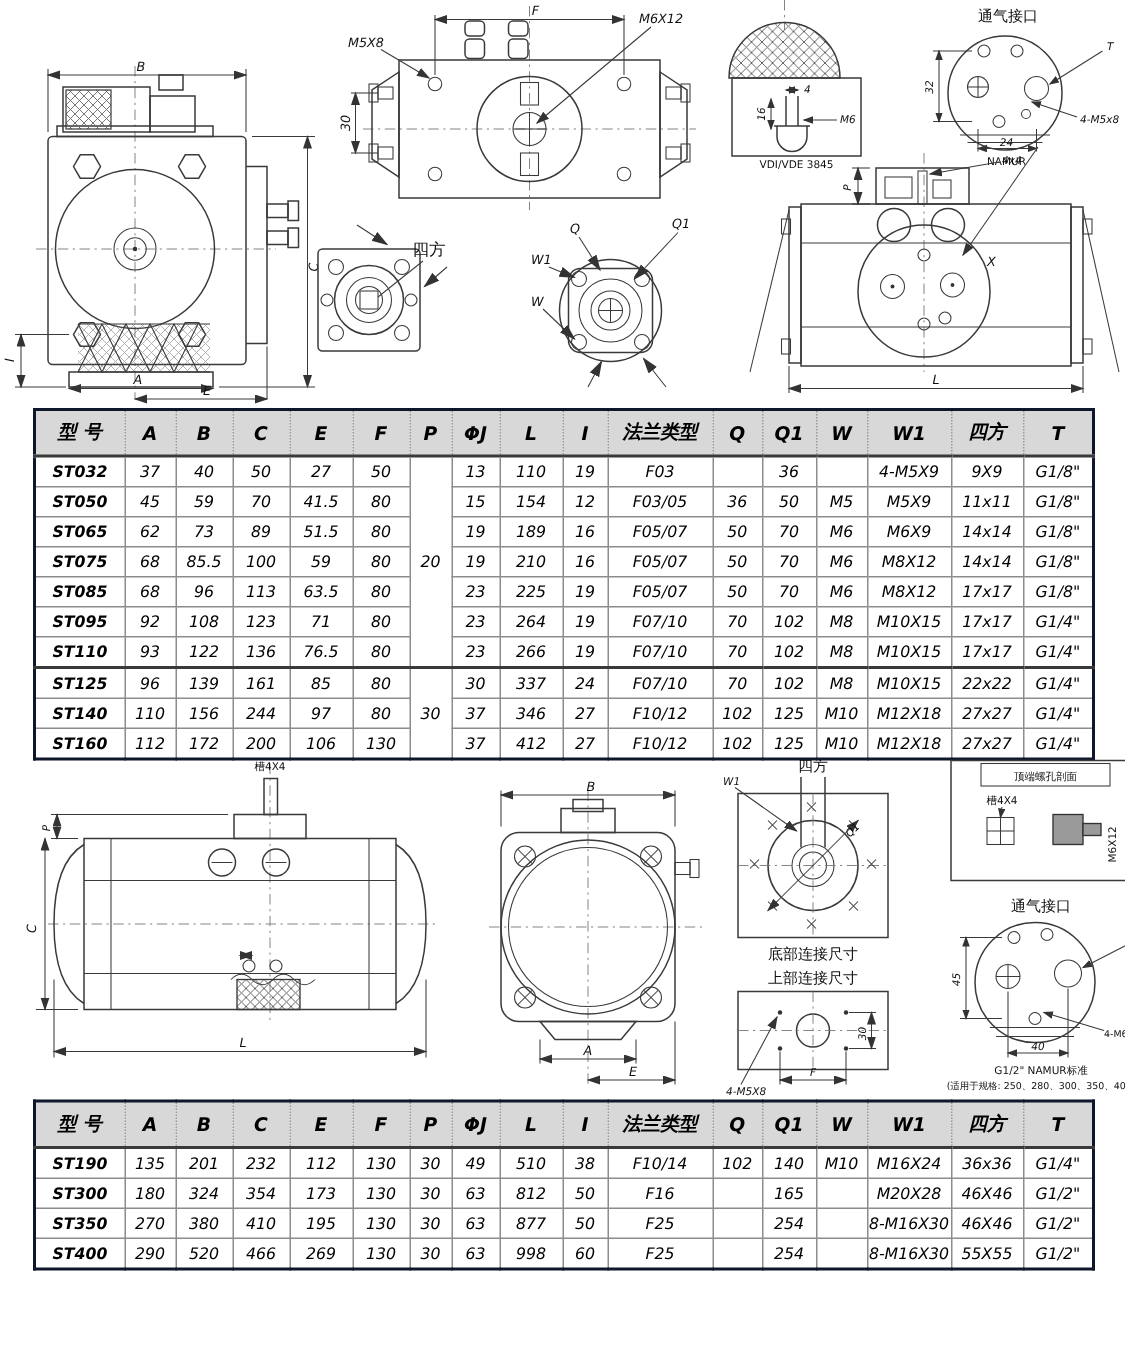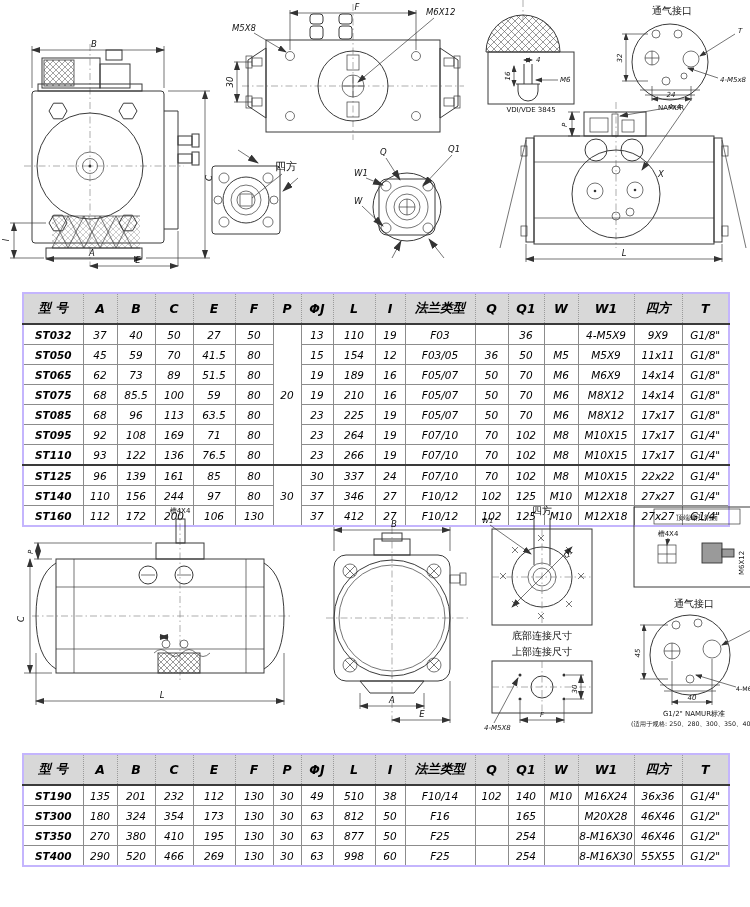--- a/index.html
+++ b/index.html
@@ -13,22 +13,22 @@
   .dwg .cl{stroke:#777;fill:none;stroke-width:.6;stroke-dasharray:7 3 1.5 3;}
   .dwg text{fill:#111;font-family:"DejaVu Sans","Liberation Sans",sans-serif;
             font-size:8.5px;font-style:italic;}
   .dwg text.cn{font-style:normal;font-size:10px;}
   .dwg text.cnb{font-style:normal;font-size:11px;}
   .dwg text.sm{font-size:7px;}
   .dwg text.cap{font-style:normal;font-size:7px;}
   .dwg text.cap2{font-style:normal;font-size:6.3px;}
 
   table.spec{position:absolute;border-collapse:collapse;table-layout:fixed;background:#fff;
-    border:2px solid #c4b5fd;color:#000;font-style:italic;
-    font-family:"DejaVu Sans","Liberation Sans",sans-serif;margin-top:20px;}
+    border:2px solid #0f172a;color:#000;font-style:italic;
+    font-family:"DejaVu Sans","Liberation Sans",sans-serif;}
   table.spec th{background:#d8d8d8;font-weight:bold;font-size:12.5px;height:29px;padding:0;
     border-left:1px dotted #9a9a9a;border-bottom:2px solid #3a3a3a;white-space:nowrap;}
   table.spec th:first-child{border-left:none;}
   table.spec td{border:1px solid #8c8c8c;font-size:10.5px;text-align:center;height:19px;
     padding:0;white-space:nowrap;}
   table.spec td.model{font-weight:bold;}
   table.spec tr.sep td{border-top:2px solid #3a3a3a;}
 </style>
 </head>
 <body>
@@ -459,21 +459,21 @@
           <td>70</td>
           <td>M6</td>
           <td>M8X12</td>
           <td>17x17</td>
           <td>G1/8"</td>
         </tr>
         <tr>
           <td class="model">ST095</td>
           <td>92</td>
           <td>108</td>
-          <td>169</td>
+          <td>123</td>
           <td>71</td>
           <td>80</td>
           <td>23</td>
           <td>264</td>
           <td>19</td>
           <td>F07/10</td>
           <td>70</td>
           <td>102</td>
           <td>M8</td>
           <td>M10X15</td>

